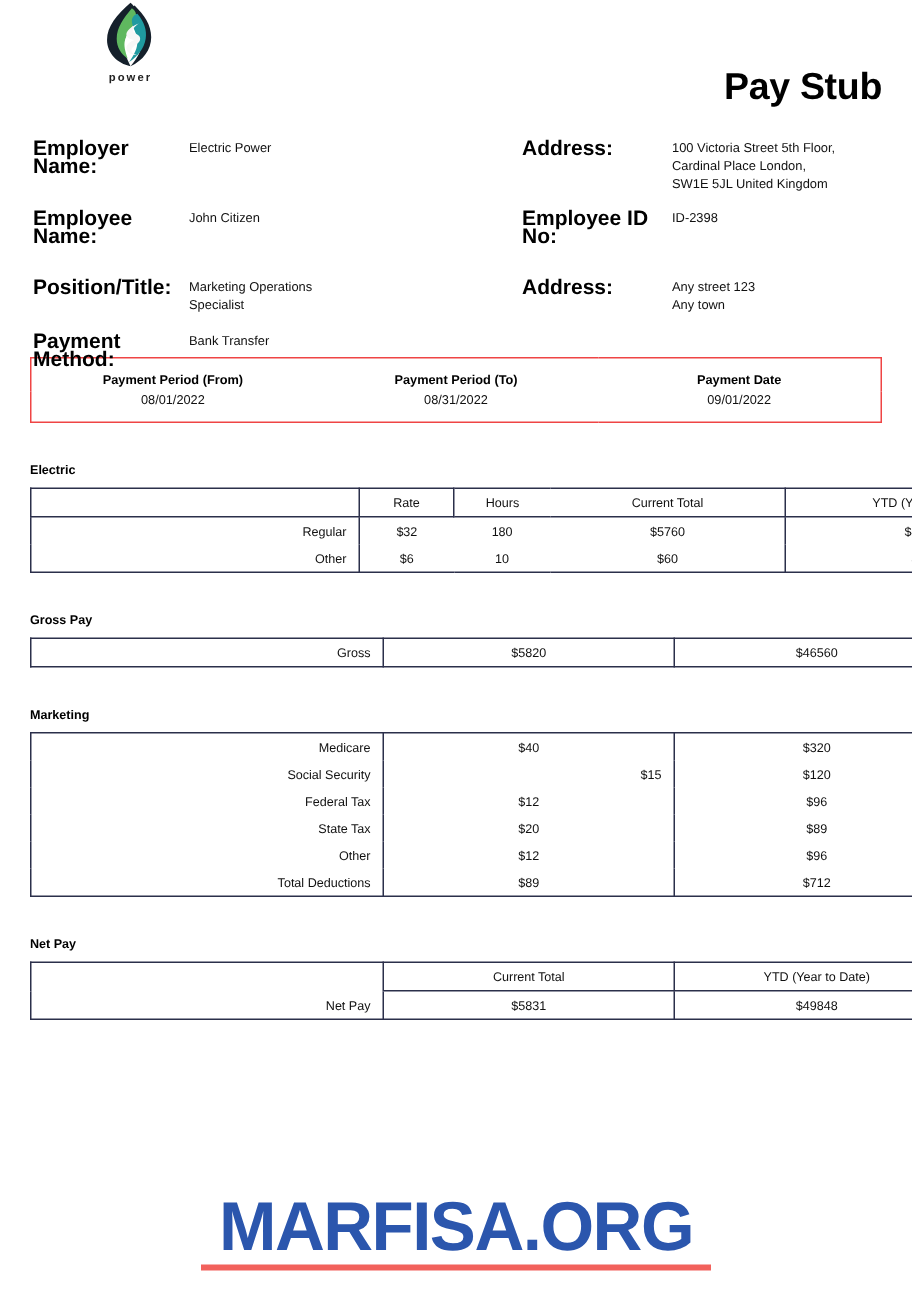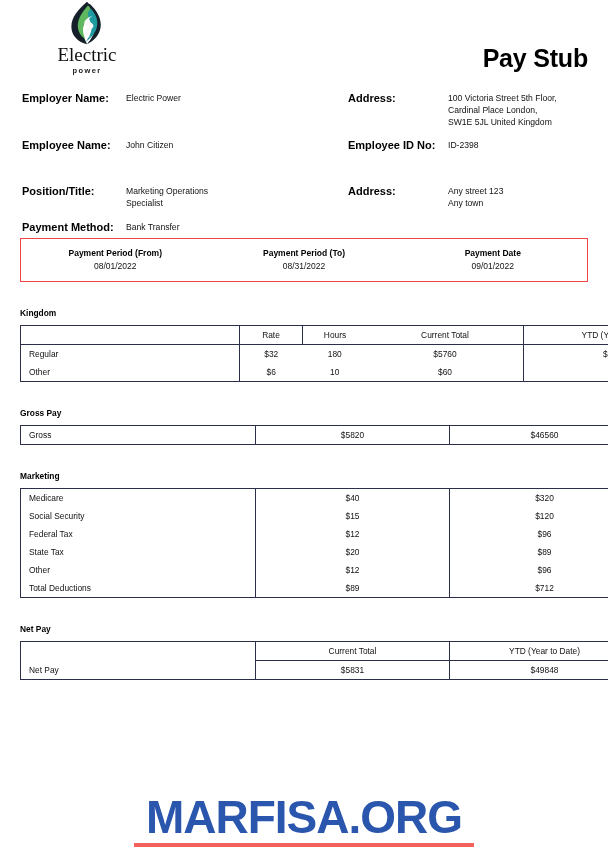--- a/index.html
+++ b/index.html
@@ -76,21 +76,21 @@
   .info-col-left  { position: absolute; left: 22px;  top: 0; width: 280px; }
   .info-col-right { position: absolute; left: 348px; top: 0; width: 248px; }
 
   .info-row {
     position: absolute;
     width: 100%;
     display: flex;
     align-items: flex-start;
   }
   .info-label {
-    font-size: 11px;
+    font-size: 14px;
     font-weight: bold;
     color: #000000;
     width: 104px;
     flex: 0 0 104px;
     line-height: 12px;
   }
   .info-value {
     font-size: 8.6px;
     color: #111111;
     line-height: 12px;
@@ -119,21 +119,21 @@
     color: #111111;
     padding: 4px 8px;
     vertical-align: middle;
     font-weight: normal;
   }
   .th-row td {
     font-weight: bold;
     text-align: center;
   }
   .cell-label {
-    text-align: left;
+    text-align: right;
     font-weight: bold;
   }
   .cell-num { text-align: center; }
 
   
   .period-tbl {
     width: 100%;
     border-collapse: collapse;
     table-layout: fixed;
     border: 1px solid #ef4444;
@@ -202,21 +202,20 @@
   <div class="header">
 
     <div class="brand">
       <svg class="brand-mark" viewBox="0 0 100 100">
         <path d="M50 4 C30 22 16 38 16 58 C16 77 31 92 50 96 C46 86 40 78 40 66 C40 52 52 40 58 26 C60 18 57 10 50 4 Z" fill="#15202b"></path>
         <path d="M56 8 C70 22 80 36 80 54 C80 72 68 88 50 96 C60 84 66 74 66 62 C66 48 54 38 50 24 C48 16 51 11 56 8 Z" fill="#15202b"></path>
         <path d="M52 12 C40 26 30 40 30 56 C30 68 36 78 46 85 C42 74 40 66 42 58 C45 46 56 38 58 26 C59 20 57 15 52 12 Z" fill="#5fb85f"></path>
         <path d="M60 20 C70 32 74 44 72 56 C70 70 60 82 48 90 C56 78 60 70 60 60 C60 48 52 40 52 30 C52 25 56 21 60 20 Z" fill="#1f9aa0"></path>
         <path d="M62 34 C52 38 44 44 44 50 C44 55 50 57 56 58 C50 60 44 64 44 70 C44 76 52 80 60 80 C52 78 50 74 52 70 C55 65 64 63 64 56 C64 50 56 49 54 46 C52 43 56 38 62 34 Z" fill="#f7f7f7"></path>
       </svg>
-      <div class="brand-name">Electric</div>
       <div class="brand-sub">power</div>
     </div>
 
     <div class="doc-title">Pay Stub</div>
   </div>
 
   <div class="info">
 
     <div class="info-col-left">
 
@@ -279,21 +278,21 @@
         <td class="period-val">08/31/2022</td>
         <td class="period-val">09/01/2022</td>
       </tr>
     </tbody>
       </table>
   </div>
 
   <div class="gap-md"></div>
 
   <div class="section">
-    <div class="section-title">Kingdom</div>
+    <div class="section-title">Electric</div>
     <table class="tbl">
       <tbody>
           <tr class="th-row">
         <td class="c-desc"></td>
         <td class="c-rate">Rate</td>
         <td class="c-hrs" style="border-left:none;border-right:none;">Hours</td>
         <td class="c-cur" style="border-left:none;">Current Total</td>
         <td class="c-ytd">YTD (Year to Date)</td>
       </tr>
       <tr class="tight">
@@ -335,21 +334,21 @@
     <div class="section-title">Marketing</div>
     <table class="tbl">
       <tbody>
           <tr>
         <td class="cell-label c2-desc" style="border-bottom:none;">Medicare</td>
         <td class="cell-num c2-cur" style="border-bottom:none;">$40</td>
         <td class="cell-num c2-ytd" style="border-bottom:none;">$320</td>
       </tr>
       <tr>
         <td class="cell-label" style="border-top:none;border-bottom:none;">Social Security</td>
-        <td class="cell-num" style="border-top:none;border-bottom:none;">$15</td>
+        <td class="cell-num" style="border-top:none;border-bottom:none;text-align:right;">$15</td>
         <td class="cell-num" style="border-top:none;border-bottom:none;">$120</td>
       </tr>
       <tr>
         <td class="cell-label" style="border-top:none;border-bottom:none;">Federal Tax</td>
         <td class="cell-num" style="border-top:none;border-bottom:none;">$12</td>
         <td class="cell-num" style="border-top:none;border-bottom:none;">$96</td>
       </tr>
       <tr>
         <td class="cell-label" style="border-top:none;border-bottom:none;">State Tax</td>
         <td class="cell-num" style="border-top:none;border-bottom:none;">$20</td>

